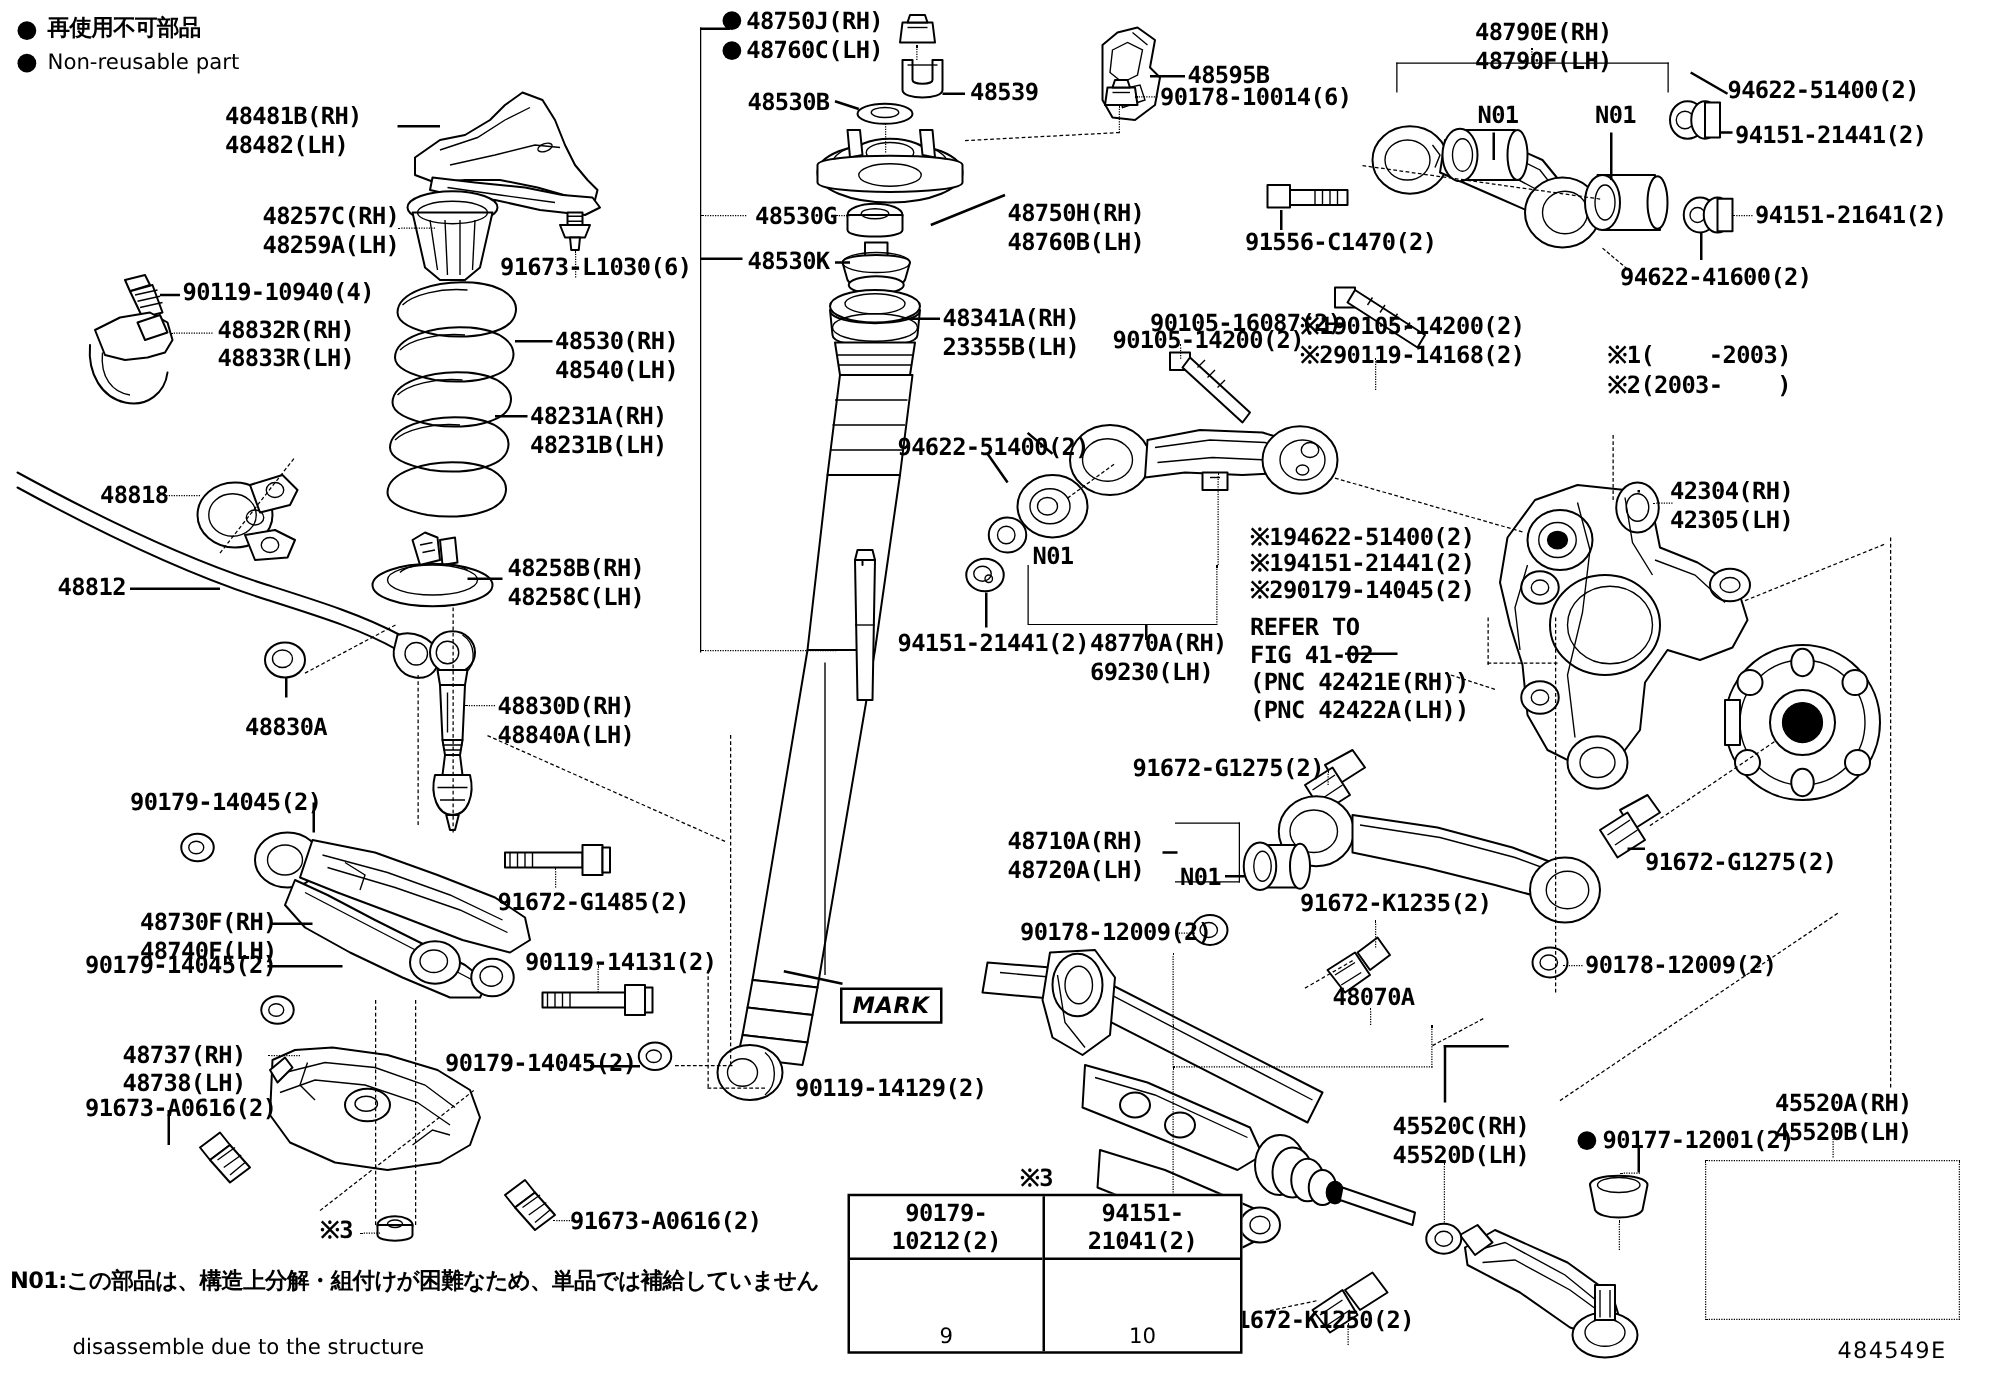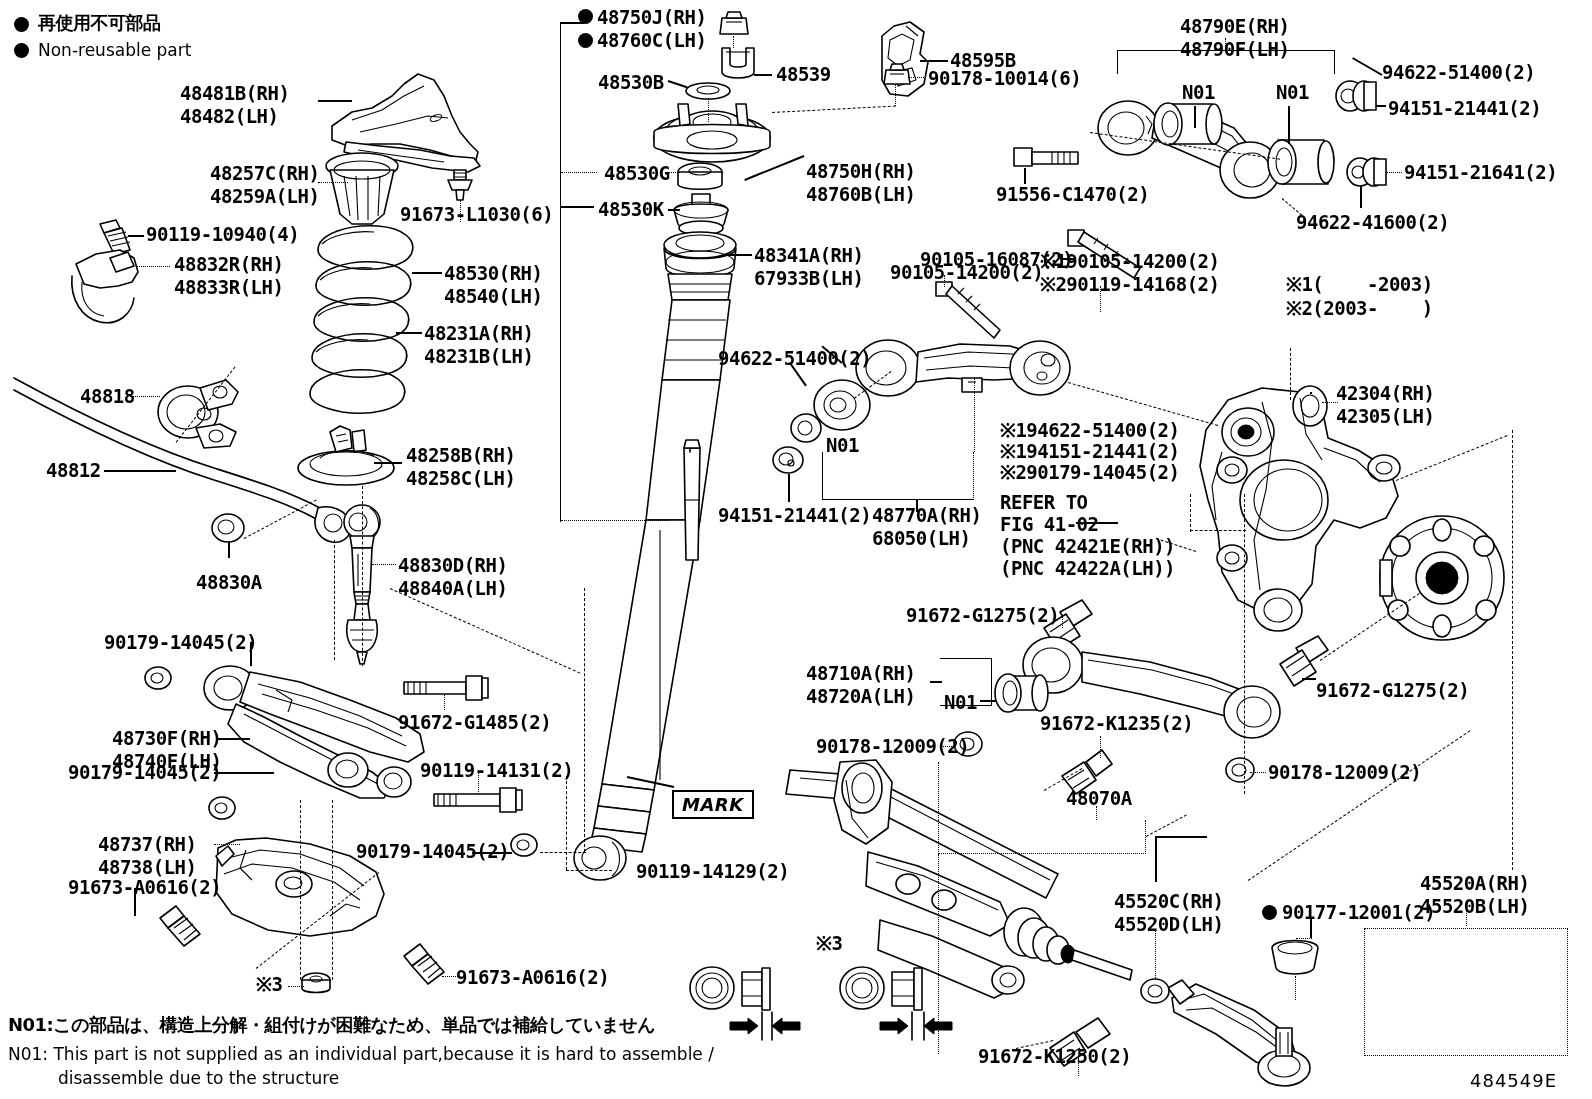--- a/index.html
+++ b/index.html
@@ -822,25 +822,25 @@
   <div class="bullet" style="left:578px; top:33px;"></div>
   <div class="lbl two" style="left:597px; top:6px;">48750J(RH)
 48760C(LH)</div>
   <div class="lbl" style="left:598px; top:72px;">48530B</div>
   <div class="lbl" style="left:776px; top:64px;">48539</div>
   <div class="lbl" style="left:604px; top:163px;">48530G</div>
   <div class="lbl two" style="left:806px; top:160px;">48750H(RH)
 48760B(LH)</div>
   <div class="lbl" style="left:598px; top:199px;">48530K</div>
   <div class="lbl two" style="left:754px; top:244px;">48341A(RH)
-67933B(LH)</div>
+23355B(LH)</div>
   <div class="lbl" style="left:718px; top:348px;">94622-51400(2)</div>
   <div class="lbl" style="left:718px; top:505px;">94151-21441(2)</div>
   <div class="lbl two" style="left:872px; top:504px;">48770A(RH)
-68050(LH)</div>
+69230(LH)</div>
   <div class="lbl" style="left:636px; top:861px;text-align:right;">90119-14129(2)</div>
 
   <div class="lbl" style="left:950px; top:50px;">48595B</div>
   <div class="lbl" style="left:928px; top:68px;">90178-10014(6)</div>
   <div class="lbl" style="left:972px; top:184px;margin-left:24px;">91556-C1470(2)</div>
   <div class="lbl" style="left:920px; top:249px;">90105-16087(2)</div>
   <div class="lbl" style="left:890px; top:262px;">90105-14200(2)</div>
   <div class="lbl two" style="left:1040px; top:250px;">※190105-14200(2)
 ※290119-14168(2)</div>
   <div class="lbl two" style="left:1180px; top:15px;">48790E(RH)
@@ -881,22 +881,35 @@
   <div class="lbl" style="left:1000px; top:536px;">(PNC 42421E(RH))</div>
   <div class="lbl" style="left:1000px; top:558px;">(PNC 42422A(LH))</div>
 
   <div class="lbl" style="left:1286px; top:274px;">※1(    -2003)</div>
   <div class="lbl" style="left:1286px; top:298px;">※2(2003-    )</div>
 
   <div class="markbox" style="left:672px; top:790px;font-style:italic;">MARK</div>
   <div class="solid" style="left:626px; top:786px; width:48px; height:2px; transform:rotate(12deg); transform-origin:100% 50%;"></div>
 
   <div class="lbl ctr" style="left:816px; top:933px;">※3</div>
+  <div id="spec-table" style="left:678px; top:955px; width:316px; height:128px;">
+    <div class="cell" style="width:50%;">
+      <div class="cell-hd">90179-10212(2)</div>
+      <div class="cell-bd">
+        <div class="dimnum" style="left:0; right:0;">9</div>
+      </div>
+    </div>
+    <div class="cell" style="width:50%;">
+      <div class="cell-hd">94151-21041(2)</div>
+      <div class="cell-bd">
+        <div class="dimnum" style="left:0; right:0;">10</div>
+      </div>
+    </div>
+  </div>
 
   <div id="inset-45520" style="left:1364px; top:928px; width:204px; height:128px;"></div>
 
   <div class="lbl jp" style="left:8px; top:1014px; font-size:18px;">N01:この部品は、構造上分解・組付けが困難なため、単品では補給していません</div>
-  <div class="lbl en" style="left:8px; top:1044px;">N01: This part is not supplied as an individual part,because it is hard to assemble /</div>
   <div class="lbl en" style="left:58px; top:1068px;">disassemble due to the structure</div>
 
   <div id="diagram-no" style="left:1470px; top:1070px;">484549E</div>
 
 </div>
 
 </body></html>

